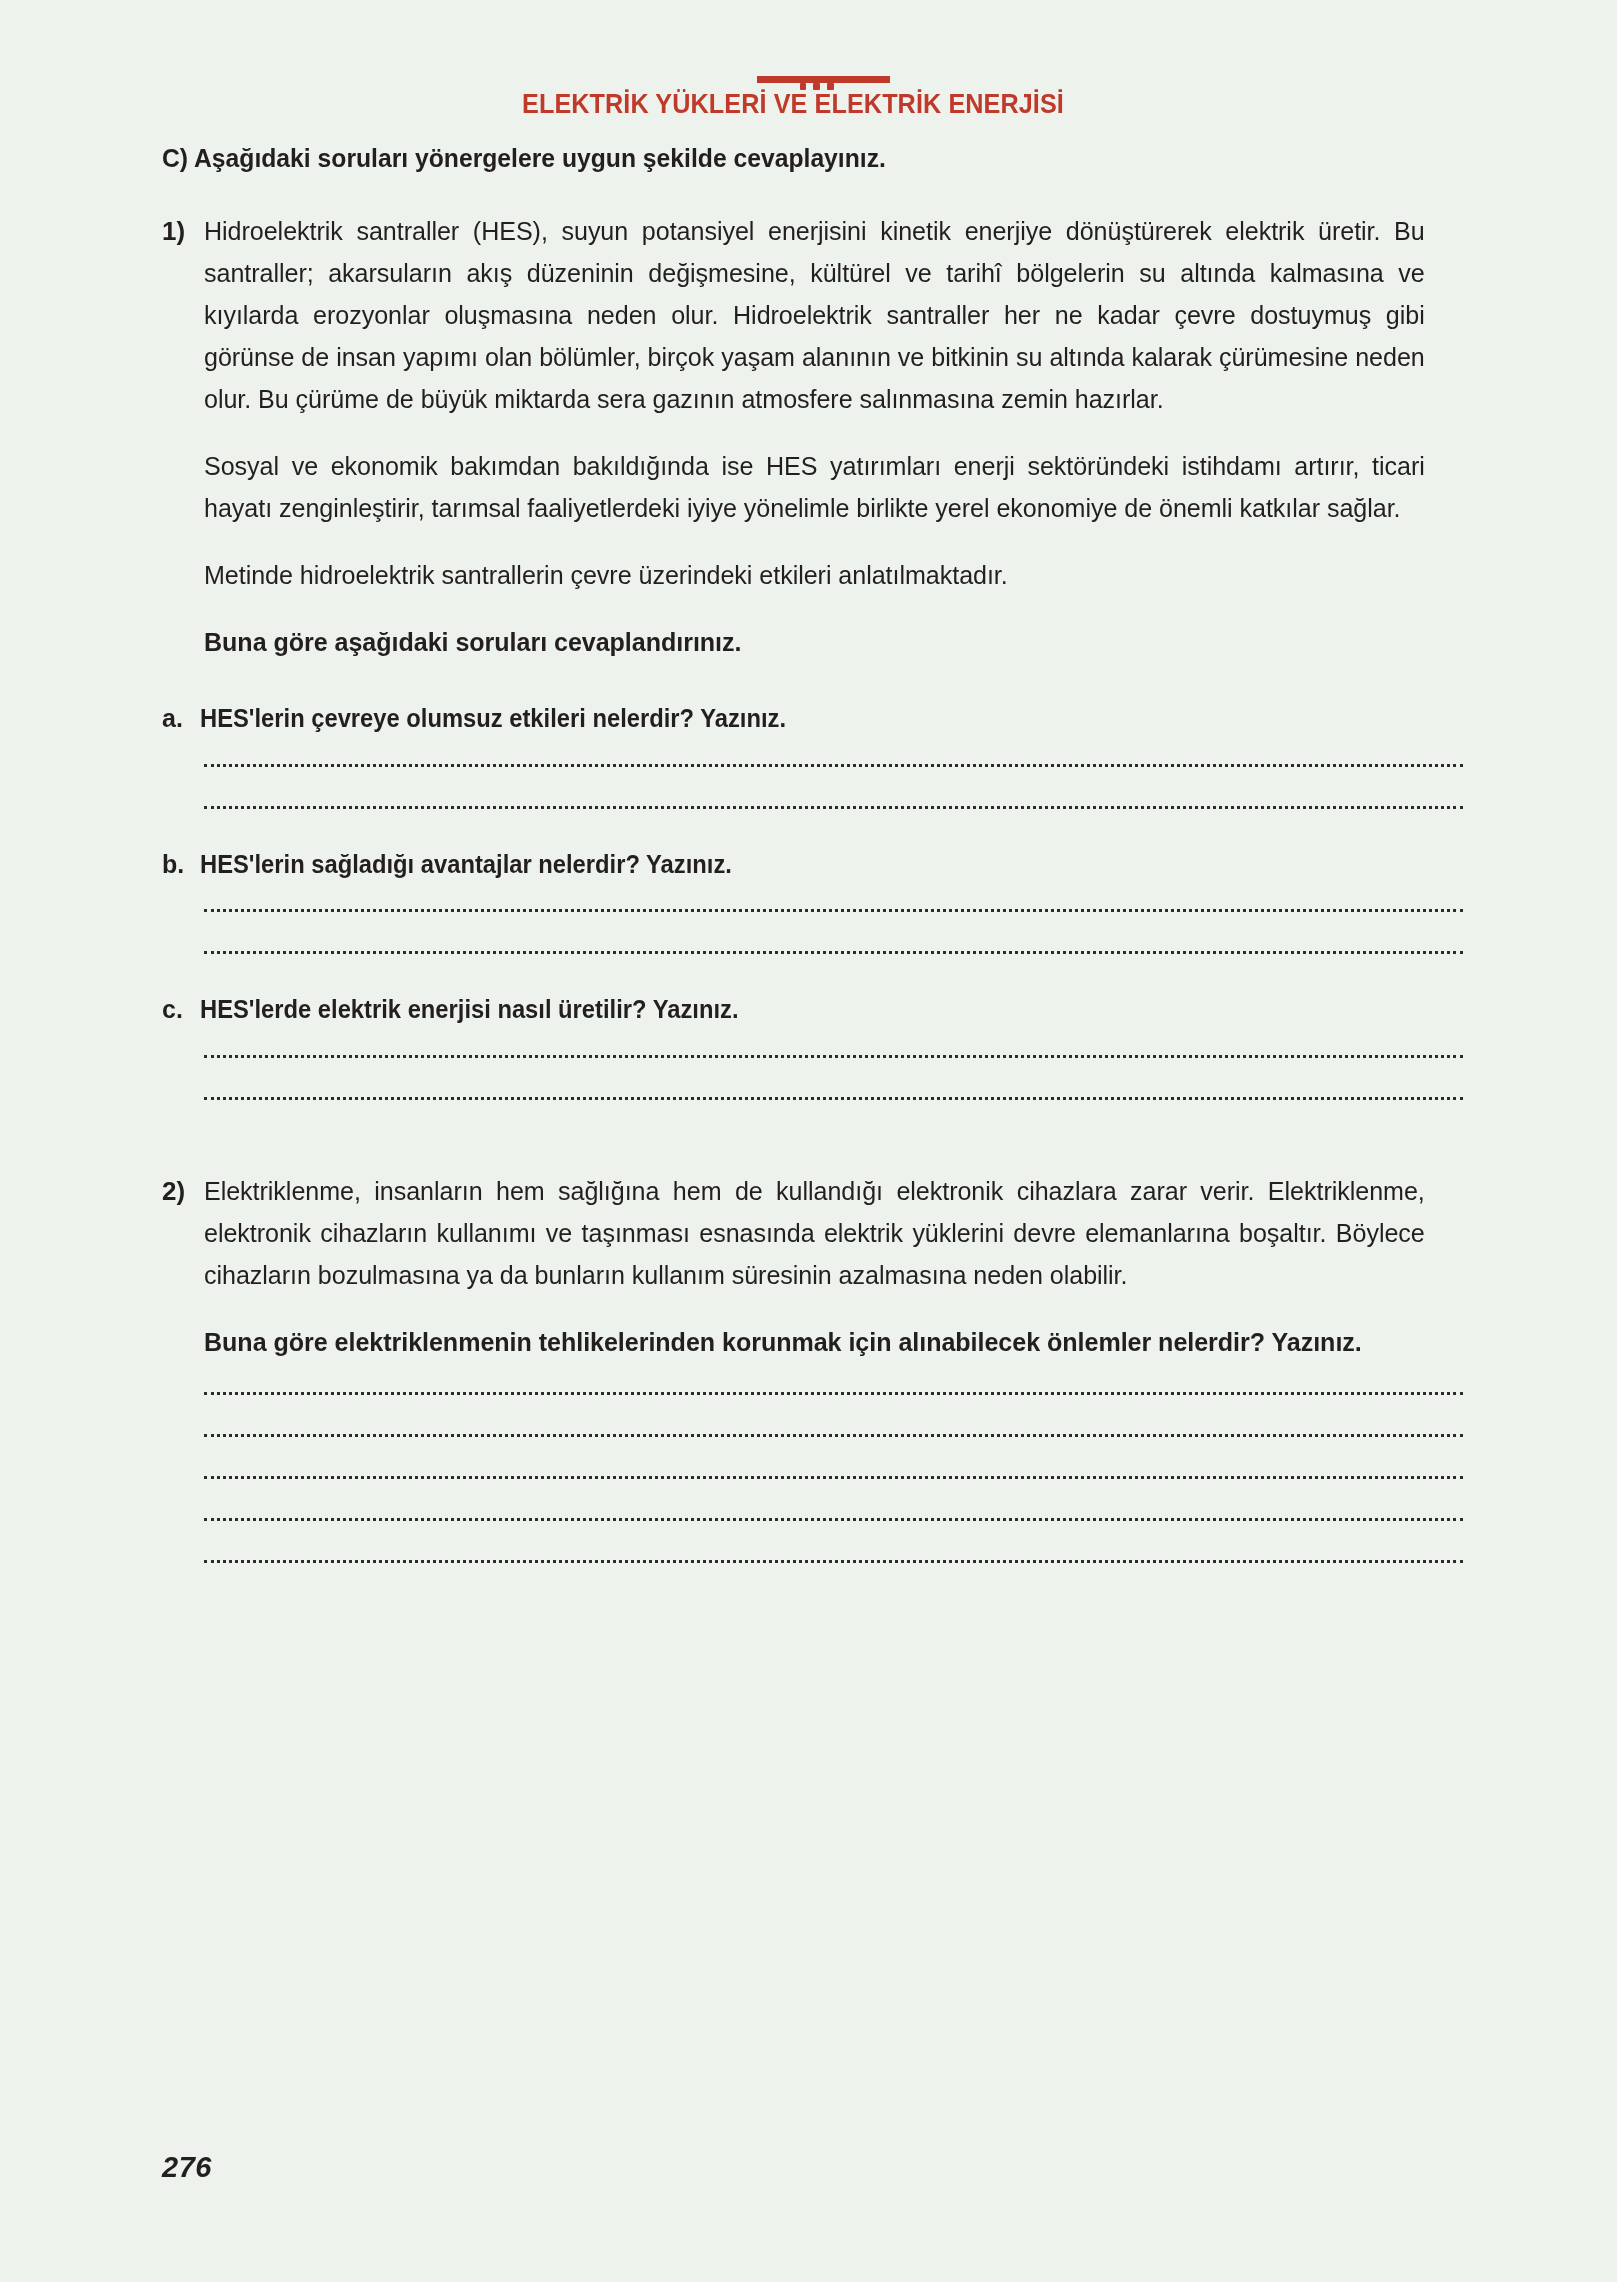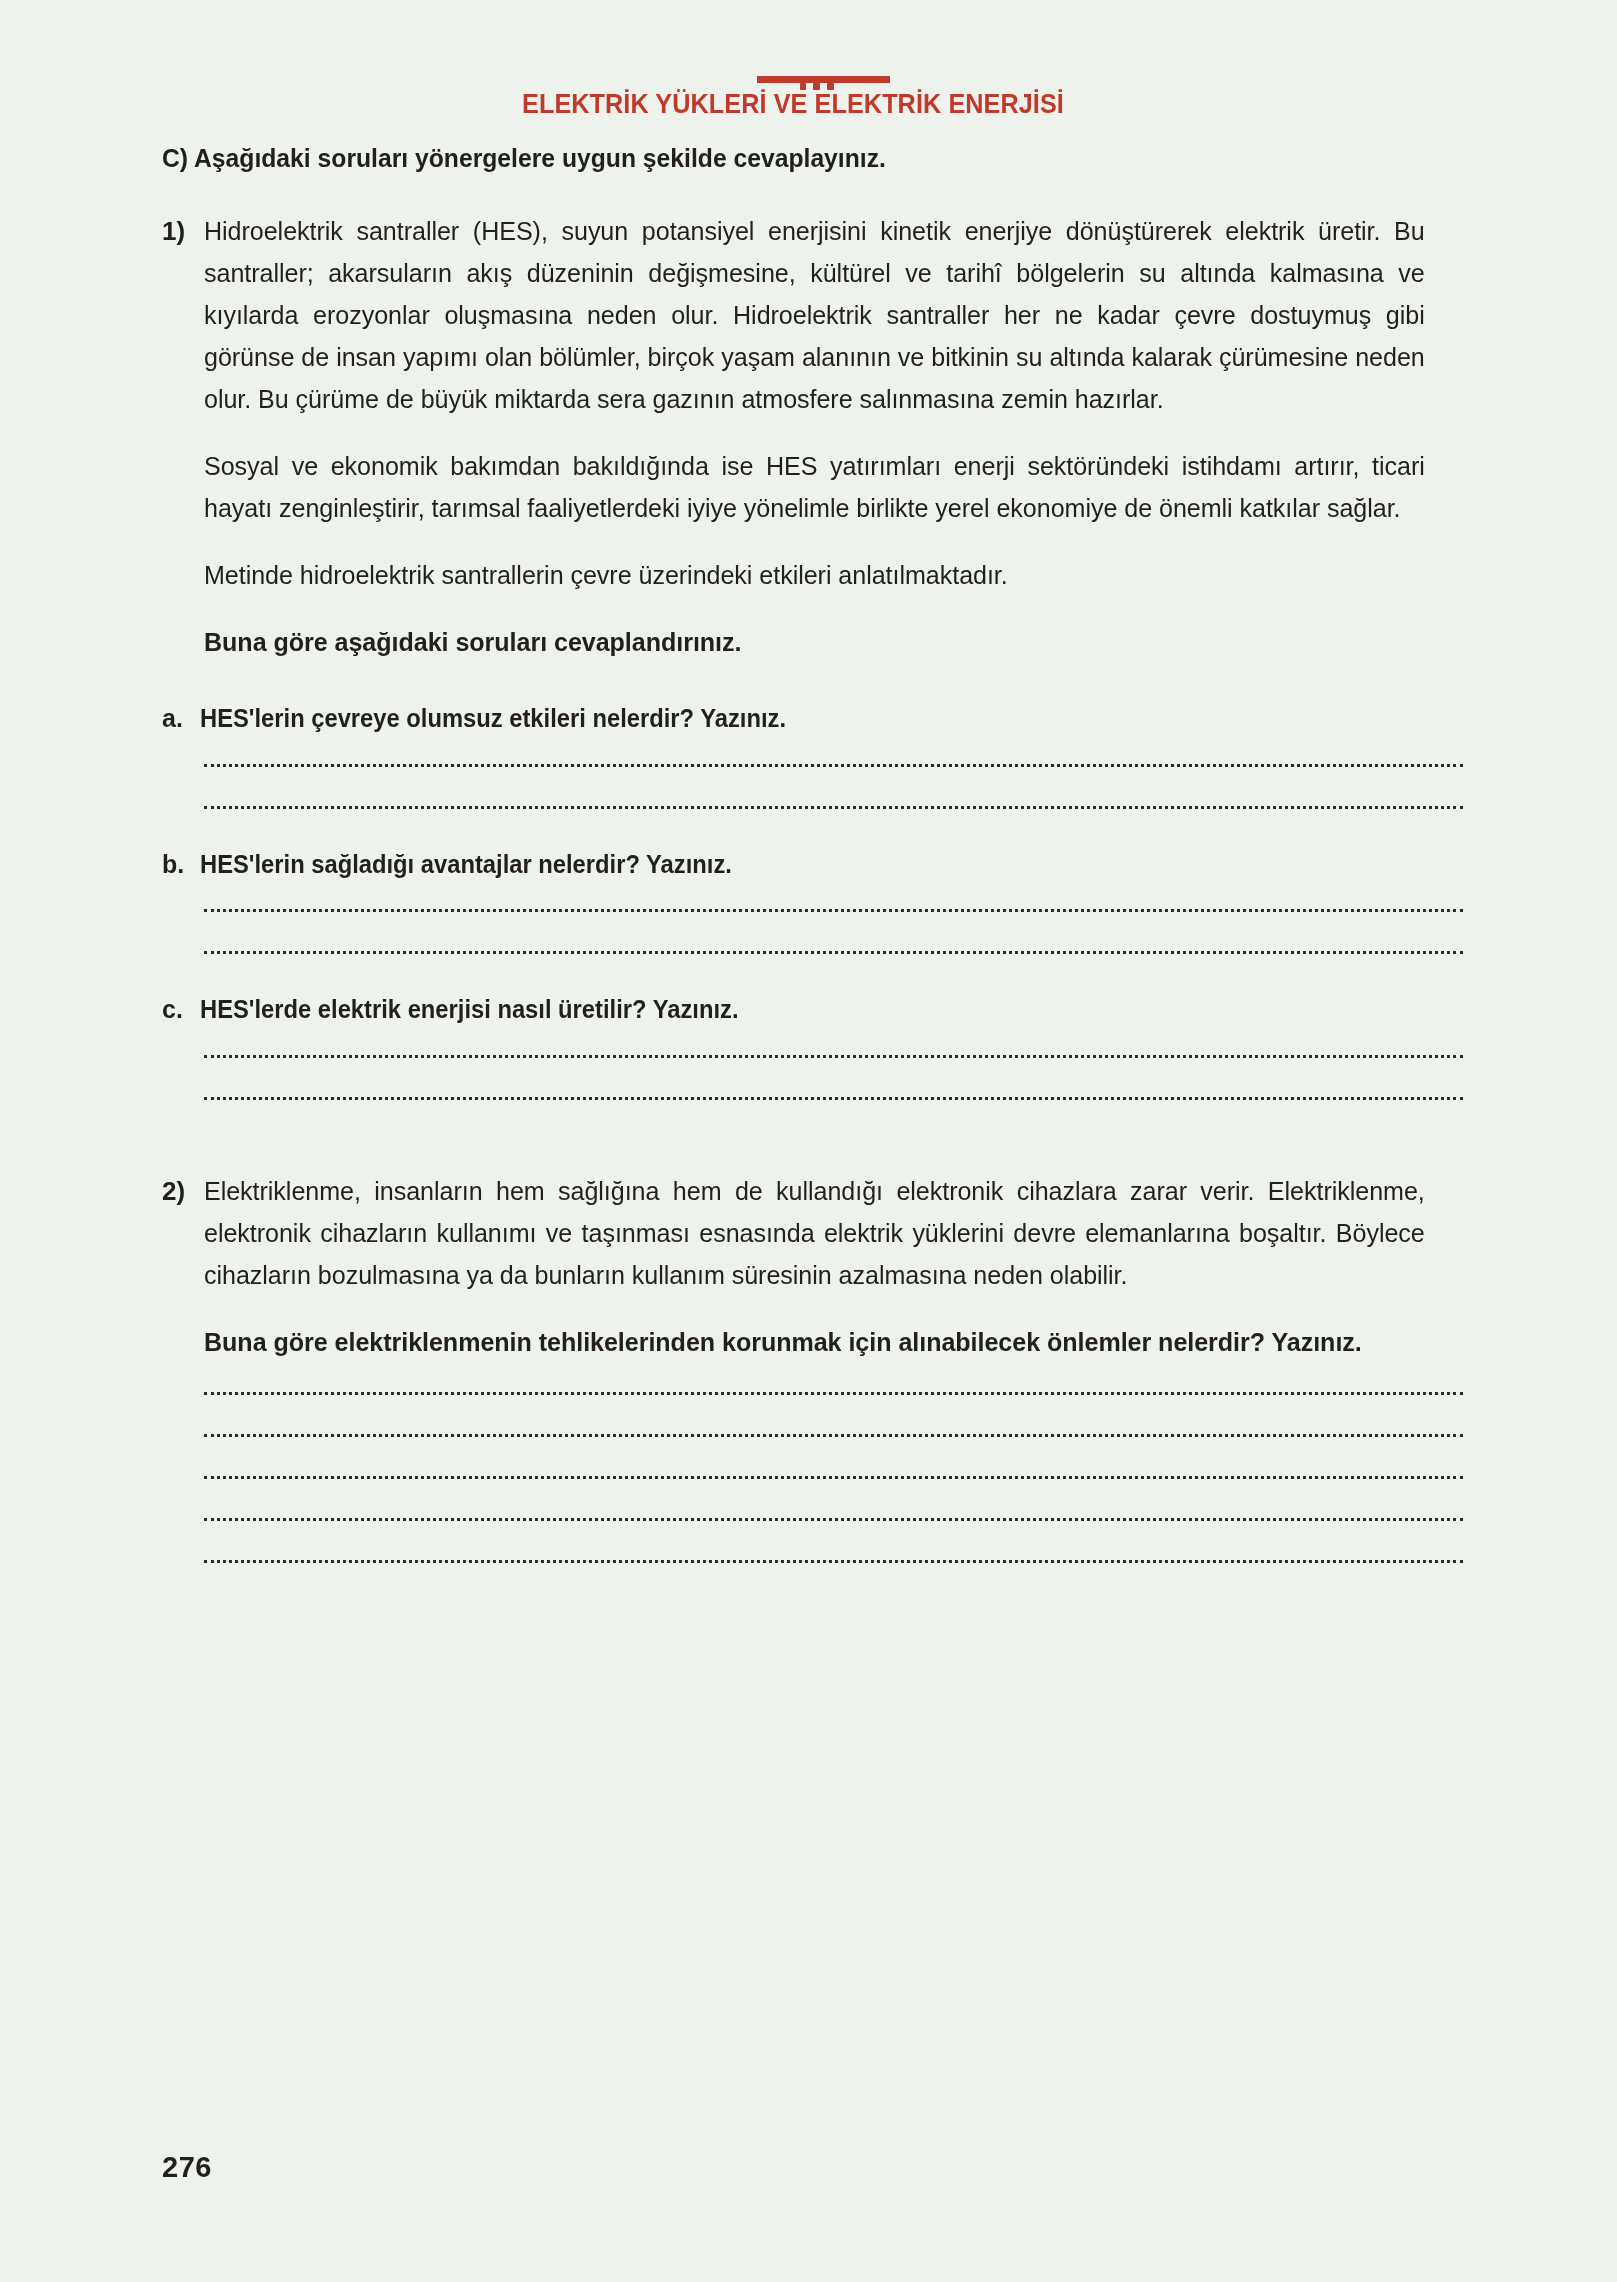--- a/index.html
+++ b/index.html
@@ -170,20 +170,21 @@
 
   
   .folio {
     position: absolute;
     left: 162px;
     top: 2151px;
     font-size: 29px;
     font-weight: bold;
     color: #231f20;
     letter-spacing: 0.5px;
+    font-style: italic;
   }
 </style>
 </head>
 <body style="background: rgb(238, 242, 236); color: rgb(35, 31, 32);">
 
 <div class="page">
 
   <div class="header">
     <div class="header-rule" style="background: rgb(191, 58, 43);"></div>
     <div class="header-dots">

